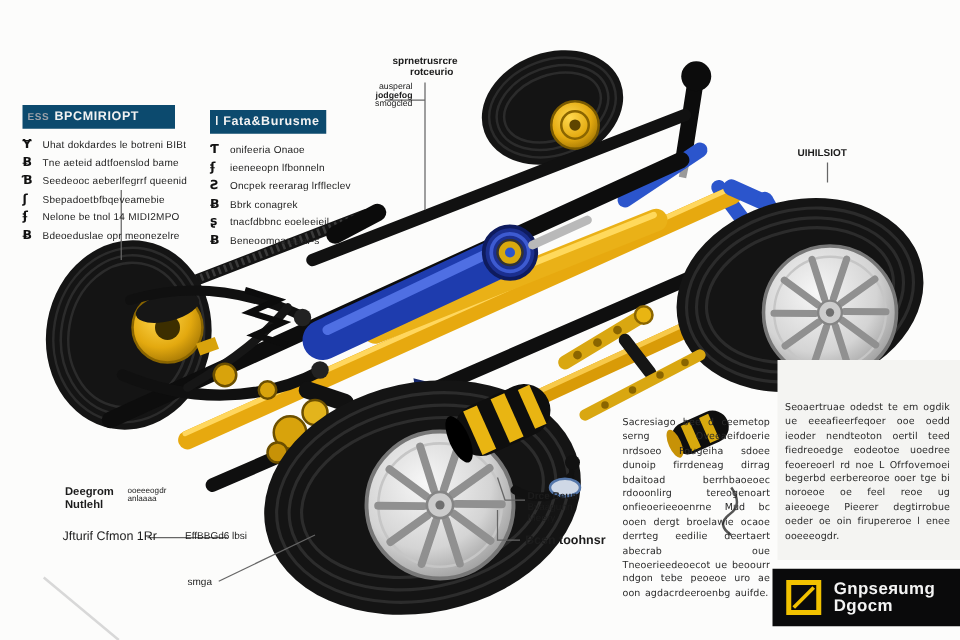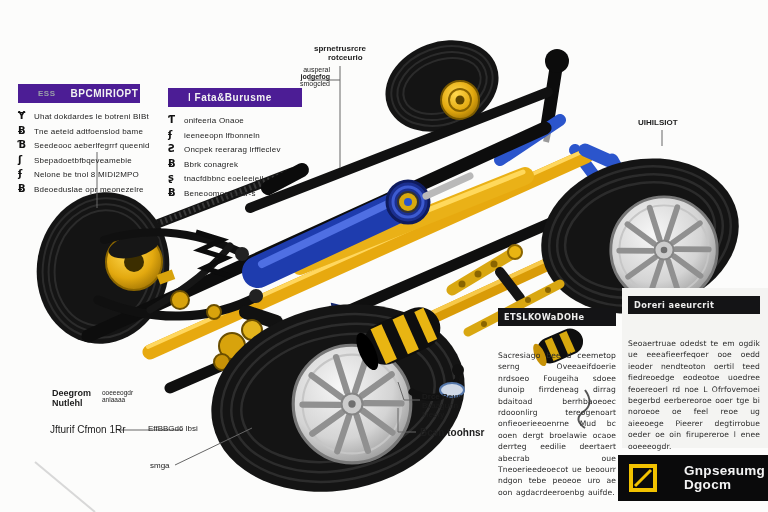--- a/index.html
+++ b/index.html
@@ -3,35 +3,35 @@
 <meta charset="utf-8">
 <style>
   *{margin:0;padding:0;box-sizing:border-box}
   html,body{width:768px;height:512px}
   body{font-family:"Liberation Sans",sans-serif;background:#fff}
   #stage{position:relative;width:768px;height:512px;background:#fcfcfb;overflow:hidden}
   svg{position:absolute;left:0;top:0}
   .lbl{position:absolute;color:#1c1c1c;font-family:Liberation Sans, sans-serif;z-index:5}
   .lbl .ln{display:block}
   .legend{position:absolute;z-index:6}
-  .legend-hd{background:#4c1d95;color:#f2f2f2;display:flex;align-items:center;gap:15px;
-    padding:4px 20px;font-weight:bold;font-size:10px;letter-spacing:.5px}
+  .legend-hd{background:#0c4a6e;color:#f2f2f2;display:flex;align-items:center;gap:4px;
+    padding:4px 4px;font-weight:bold;font-size:10px;letter-spacing:.5px}
   .badge{color:#9aa0a8;font-size:8px;font-weight:bold}
   .legend-items{margin-top:7px;display:flex;flex-direction:column;gap:3.5px}
   .li-row{display:flex;gap:6px;align-items:baseline}
   .mk{font-weight:bold;font-size:10px;width:10px;color:#111;font-family:"DejaVu Sans",sans-serif}
   .li-tx{font-size:8px;color:#222;letter-spacing:.2px;font-family:Liberation Sans, sans-serif}
   .tblock{position:absolute;z-index:6}
   .tblock .hd{background:#141416;color:#ededed;font-size:8.2px;font-weight:bold;
     padding:4px 6px;letter-spacing:.4px;font-family:"DejaVu Sans",sans-serif}
   .tblock .bd{font-size:7.6px;line-height:1.5;color:#2a2a2a;text-align:justify;
     padding-top:24px;letter-spacing:.1px;word-spacing:1px;font-family:"DejaVu Sans",sans-serif}
   #block2card{position:absolute;left:622px;top:288px;width:146px;height:160px;background:#f4f4f2;z-index:4}
   #logobar{position:absolute;left:618px;top:455px;width:150px;height:46px;background:#0a0a0b;
-    display:flex;align-items:center;gap:26px;padding:0 10px;z-index:7}
+    display:flex;align-items:center;gap:9px;padding:0 10px;z-index:7}
   #logotext{color:#f3f3f3;font-weight:bold;font-size:13.5px;line-height:1.02;letter-spacing:.3px}
   .s7{font-size:7px}.s8{font-size:8px}.s85{font-size:10px}.s9{font-size:9px}
   .b{font-weight:bold}.ctr{text-align:right}
 </style>
 </head>
 <body>
 
 <div id="stage">
 
   <svg width="768" height="512" viewBox="0 0 768 512">
@@ -248,31 +248,31 @@
       <div class="li-row">
           <span class="mk">Ɓ</span>
           <span class="li-tx">Seedeooc aeberlfegrrf queenid</span>
         </div>
       <div class="li-row">
           <span class="mk">ʃ</span>
           <span class="li-tx">Sbepadoetbfbqeveamebie</span>
         </div>
       <div class="li-row">
           <span class="mk">ʄ</span>
-          <span class="li-tx">Nelone be tnol 8 MIDI2MPO</span>
+          <span class="li-tx">Nelone be tnol 14 MIDI2MPO</span>
         </div>
       <div class="li-row">
           <span class="mk">Ƀ</span>
           <span class="li-tx">Bdeoeduslae opr meonezelre</span>
         </div>
     </div>
   </div>
 
   <div class="legend" style="left:168px;top:88px;width:125px">
-    <div class="legend-hd" style="width:134px">
+    <div class="legend-hd" style="width:93px">
       <span>ǀ Fata&amp;Burusme</span>
     </div>
     <div class="legend-items">
       <div class="li-row">
           <span class="mk">Ƭ</span>
           <span class="li-tx">onifeeria Onaoe</span>
         </div>
       <div class="li-row">
           <span class="mk">ʄ</span>
           <span class="li-tx">ieeneeopn lfbonneln</span>
@@ -320,26 +320,24 @@
   <div class="lbl s8" style="left:150px;top:461px">smga</div>
 
   <div class="lbl s8" style="left:422px;top:392px">
     <span class="ln b">Drce Beun</span>
     <span class="ln">Bvaagunn</span>
     <span class="ln">Meery</span>
   </div>
   <div class="lbl s85 b" style="left:420px;top:427px">Bcsn toohnsr</div>
 
   <div class="tblock" style="left:498px;top:308px;width:118px">
-    <div class="hd">ETSLKOWaDOHe</div>
     <div class="bd">Sacresiago bee d ceemetop serng Oveeaeifdoerie nrdsoeo Fougeiha sdoee dunoip firrdeneag dirrag bdaitoad berrhbaoeoec rdooonlirg tereogenoart onfieoerieeoenrne Mud bc ooen dergt broelawie ocaoe derrteg eedilie deertaert abecrab oue Tneoerieedeoecot ue beoourr ndgon tebe peoeoe uro ae oon agdacrdeeroenbg auifde.</div>
   </div>
   <div id="block2card"></div>
   <div class="tblock" style="left:628px;top:296px;width:132px">
-    <div class="hd">Doreri aeeurcrit</div>
     <div class="bd">Seoaertruae odedst te em ogdik ue eeeafieerfeqoer ooe oedd ieoder nendteoton oertil teed fiedreoedge eodeotoe uoedree feoereoerl rd noe L Ofrfovemoei begerbd eerbereoroe ooer tge bi noroeoe oe feel reoe ug aieeoege Pieerer degtirrobue oeder oe oin firupereroe l enee ooeeeogdr.</div>
   </div>
 
   <div id="logobar">
     <svg width="30" height="30" viewBox="0 0 30 30" style="position:static;flex:0 0 auto">
       <rect x="3" y="3" width="24" height="24" fill="none" stroke="#f2c200" stroke-width="4"></rect>
       <line x1="7" y1="23" x2="23" y2="7" stroke="#f2c200" stroke-width="3"></line>
     </svg>
     <div id="logotext">
       <span class="ln" style="display:block">Gnpseяumg</span>

